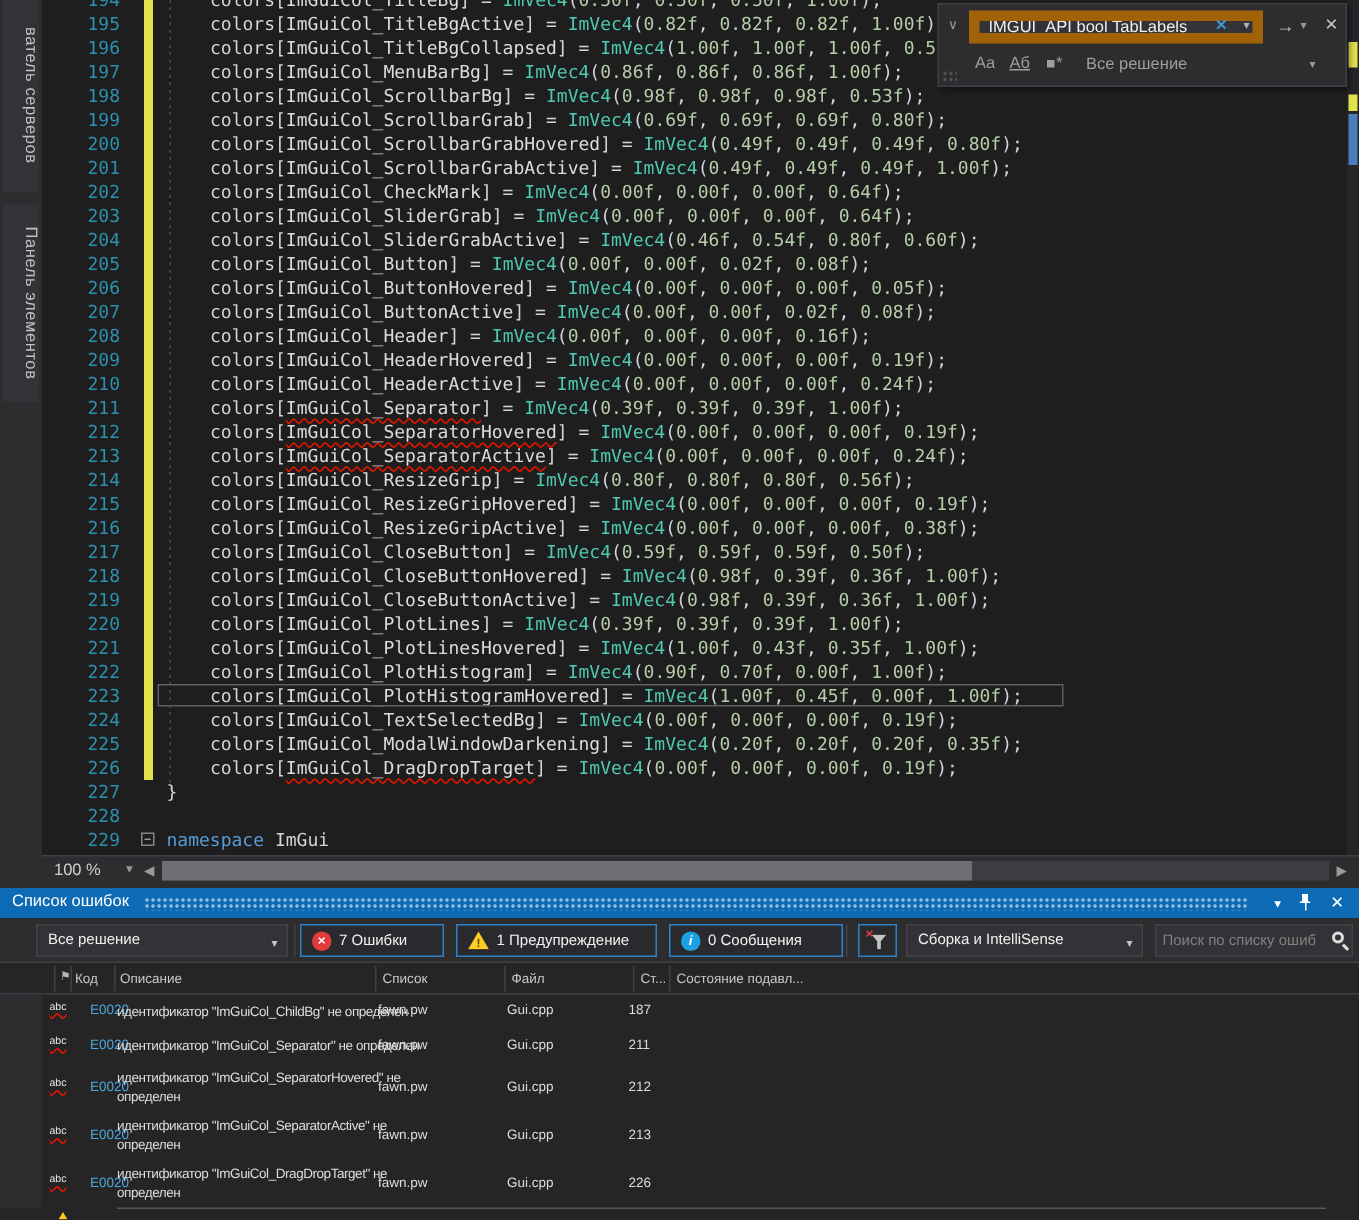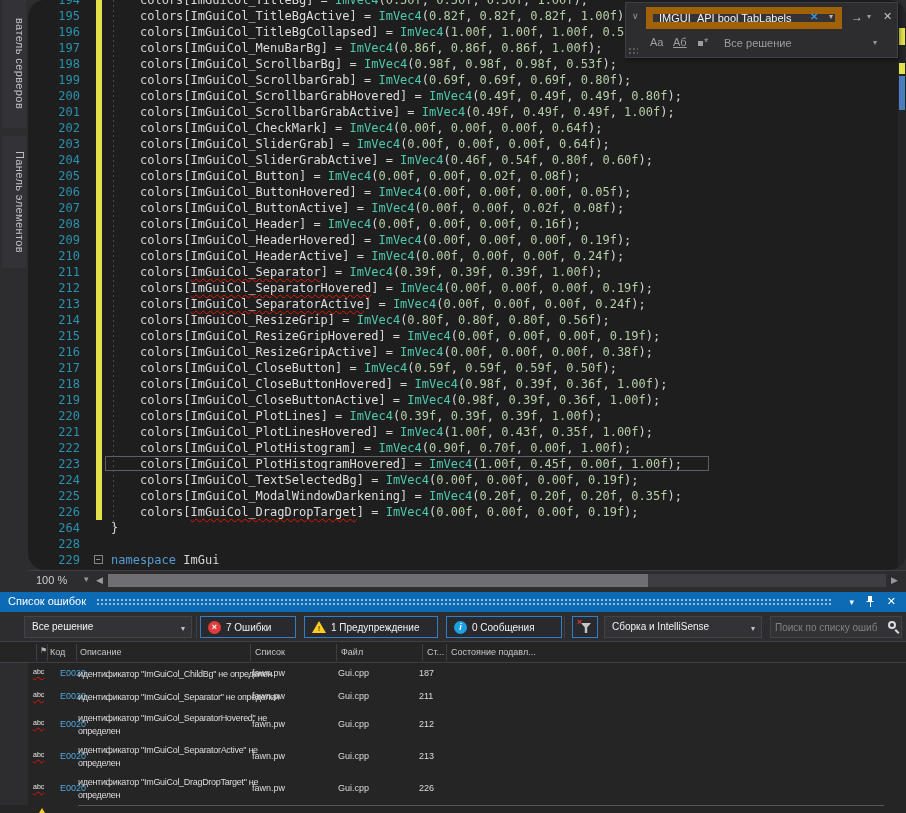--- a/index.html
+++ b/index.html
@@ -9,21 +9,21 @@
 
   
   .side-strip { position:absolute; left:0; top:0; width:28px; height:592px; background:#2d2d30; }
   .vtab { position:absolute; left:2px; width:24px; background:#333337; color:#c2c2c6;
           font-size:11px; writing-mode:vertical-rl; text-align:center; padding:8px 0;
           letter-spacing:.4px; }
   .vtab1 { top:0; height:128px; }
   .vtab2 { top:136px; height:132px; }
 
   
-  .editor { position:absolute; left:28px; top:0; width:878px; height:570px; background:#1e1e1e; overflow:hidden;border-radius:17px; }
+  .editor { position:absolute; left:28px; top:0; width:878px; height:570px; background:#1e1e1e; overflow:hidden; }
   .indent-guide { position:absolute; left:85px; top:0; width:1px; height:530px;
       background-image:repeating-linear-gradient(to bottom,#4a4a4a 0 2px,transparent 2px 5px); }
   .code-lines { position:absolute; top:-8px; left:0; right:8px;
       font-family:"DejaVu Sans Mono","Liberation Mono",monospace; font-size:12px; line-height:16px; }
   .code-row { position:relative; height:16px; white-space:pre; }
   .ln  { position:absolute; left:10px; width:42px; text-align:right; color:#2b91af; }
   .chg { position:absolute; left:68px; width:6px; top:0; height:16px; background:#e3e14c; }
   .code-text { position:absolute; left:112px; top:0; }
   .code-text.indent0 { left:83px; }
   .tok-plain { color:#d4d4d4; }
@@ -177,21 +177,21 @@
         <div class="code-row"><span class="ln">217</span><span class="chg"></span><span class="code-text"><span class="tok-plain">colors[</span><span class="tok-id">ImGuiCol_CloseButton</span><span class="tok-plain">] = </span><span class="tok-type">ImVec4</span><span class="tok-plain">(</span><span class="tok-num">0.59f</span><span class="tok-plain">, </span><span class="tok-num">0.59f</span><span class="tok-plain">, </span><span class="tok-num">0.59f</span><span class="tok-plain">, </span><span class="tok-num">0.50f</span><span class="tok-plain">);</span></span></div>
         <div class="code-row"><span class="ln">218</span><span class="chg"></span><span class="code-text"><span class="tok-plain">colors[</span><span class="tok-id">ImGuiCol_CloseButtonHovered</span><span class="tok-plain">] = </span><span class="tok-type">ImVec4</span><span class="tok-plain">(</span><span class="tok-num">0.98f</span><span class="tok-plain">, </span><span class="tok-num">0.39f</span><span class="tok-plain">, </span><span class="tok-num">0.36f</span><span class="tok-plain">, </span><span class="tok-num">1.00f</span><span class="tok-plain">);</span></span></div>
         <div class="code-row"><span class="ln">219</span><span class="chg"></span><span class="code-text"><span class="tok-plain">colors[</span><span class="tok-id">ImGuiCol_CloseButtonActive</span><span class="tok-plain">] = </span><span class="tok-type">ImVec4</span><span class="tok-plain">(</span><span class="tok-num">0.98f</span><span class="tok-plain">, </span><span class="tok-num">0.39f</span><span class="tok-plain">, </span><span class="tok-num">0.36f</span><span class="tok-plain">, </span><span class="tok-num">1.00f</span><span class="tok-plain">);</span></span></div>
         <div class="code-row"><span class="ln">220</span><span class="chg"></span><span class="code-text"><span class="tok-plain">colors[</span><span class="tok-id">ImGuiCol_PlotLines</span><span class="tok-plain">] = </span><span class="tok-type">ImVec4</span><span class="tok-plain">(</span><span class="tok-num">0.39f</span><span class="tok-plain">, </span><span class="tok-num">0.39f</span><span class="tok-plain">, </span><span class="tok-num">0.39f</span><span class="tok-plain">, </span><span class="tok-num">1.00f</span><span class="tok-plain">);</span></span></div>
         <div class="code-row"><span class="ln">221</span><span class="chg"></span><span class="code-text"><span class="tok-plain">colors[</span><span class="tok-id">ImGuiCol_PlotLinesHovered</span><span class="tok-plain">] = </span><span class="tok-type">ImVec4</span><span class="tok-plain">(</span><span class="tok-num">1.00f</span><span class="tok-plain">, </span><span class="tok-num">0.43f</span><span class="tok-plain">, </span><span class="tok-num">0.35f</span><span class="tok-plain">, </span><span class="tok-num">1.00f</span><span class="tok-plain">);</span></span></div>
         <div class="code-row"><span class="ln">222</span><span class="chg"></span><span class="code-text"><span class="tok-plain">colors[</span><span class="tok-id">ImGuiCol_PlotHistogram</span><span class="tok-plain">] = </span><span class="tok-type">ImVec4</span><span class="tok-plain">(</span><span class="tok-num">0.90f</span><span class="tok-plain">, </span><span class="tok-num">0.70f</span><span class="tok-plain">, </span><span class="tok-num">0.00f</span><span class="tok-plain">, </span><span class="tok-num">1.00f</span><span class="tok-plain">);</span></span></div>
         <div class="code-row"><span class="ln">223</span><span class="chg"></span><span class="code-text"><span class="tok-plain">colors[</span><span class="tok-id">ImGuiCol_PlotHistogramHovered</span><span class="tok-plain">] = </span><span class="tok-type">ImVec4</span><span class="tok-plain">(</span><span class="tok-num">1.00f</span><span class="tok-plain">, </span><span class="tok-num">0.45f</span><span class="tok-plain">, </span><span class="tok-num">0.00f</span><span class="tok-plain">, </span><span class="tok-num">1.00f</span><span class="tok-plain">);</span></span><span class="curbox"></span></div>
         <div class="code-row"><span class="ln">224</span><span class="chg"></span><span class="code-text"><span class="tok-plain">colors[</span><span class="tok-id">ImGuiCol_TextSelectedBg</span><span class="tok-plain">] = </span><span class="tok-type">ImVec4</span><span class="tok-plain">(</span><span class="tok-num">0.00f</span><span class="tok-plain">, </span><span class="tok-num">0.00f</span><span class="tok-plain">, </span><span class="tok-num">0.00f</span><span class="tok-plain">, </span><span class="tok-num">0.19f</span><span class="tok-plain">);</span></span></div>
         <div class="code-row"><span class="ln">225</span><span class="chg"></span><span class="code-text"><span class="tok-plain">colors[</span><span class="tok-id">ImGuiCol_ModalWindowDarkening</span><span class="tok-plain">] = </span><span class="tok-type">ImVec4</span><span class="tok-plain">(</span><span class="tok-num">0.20f</span><span class="tok-plain">, </span><span class="tok-num">0.20f</span><span class="tok-plain">, </span><span class="tok-num">0.20f</span><span class="tok-plain">, </span><span class="tok-num">0.35f</span><span class="tok-plain">);</span></span></div>
         <div class="code-row"><span class="ln">226</span><span class="chg"></span><span class="code-text"><span class="tok-plain">colors[</span><span class="tok-id squig">ImGuiCol_DragDropTarget</span><span class="tok-plain">] = </span><span class="tok-type">ImVec4</span><span class="tok-plain">(</span><span class="tok-num">0.00f</span><span class="tok-plain">, </span><span class="tok-num">0.00f</span><span class="tok-plain">, </span><span class="tok-num">0.00f</span><span class="tok-plain">, </span><span class="tok-num">0.19f</span><span class="tok-plain">);</span></span></div>
-        <div class="code-row"><span class="ln">264</span><span class="code-text indent0"><span class="tok-plain">}</span></span></div>
+        <div class="code-row"><span class="ln">227</span><span class="code-text indent0"><span class="tok-plain">}</span></span></div>
         <div class="code-row"><span class="ln">228</span></div>
         <div class="code-row"><span class="ln">229</span><span class="fold-box">−</span><span class="code-text indent0"><span class="tok-kw">namespace</span><span class="tok-plain"> ImGui</span></span></div>
       </div>
     <div class="scroll-strip">
       <div class="mark mark-y1"></div>
       <div class="mark mark-y2"></div>
       <div class="mark mark-b"></div>
     </div>
   </div>
 

